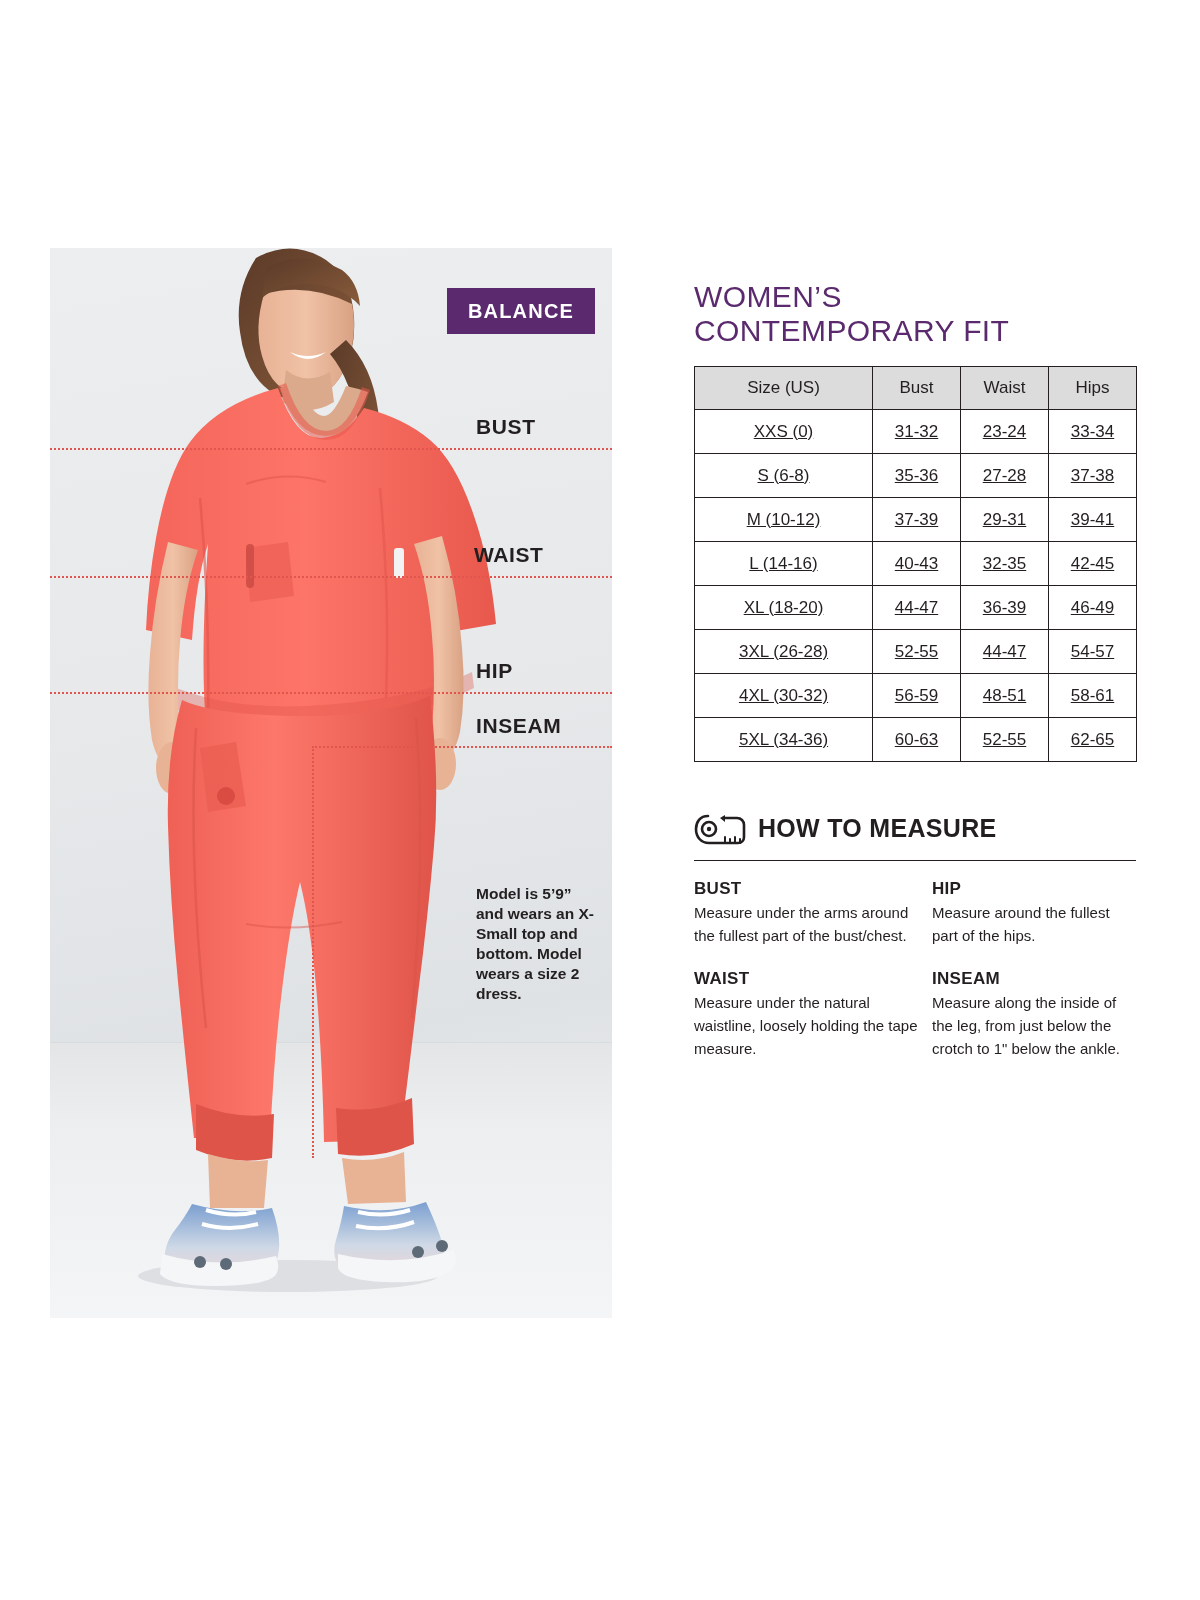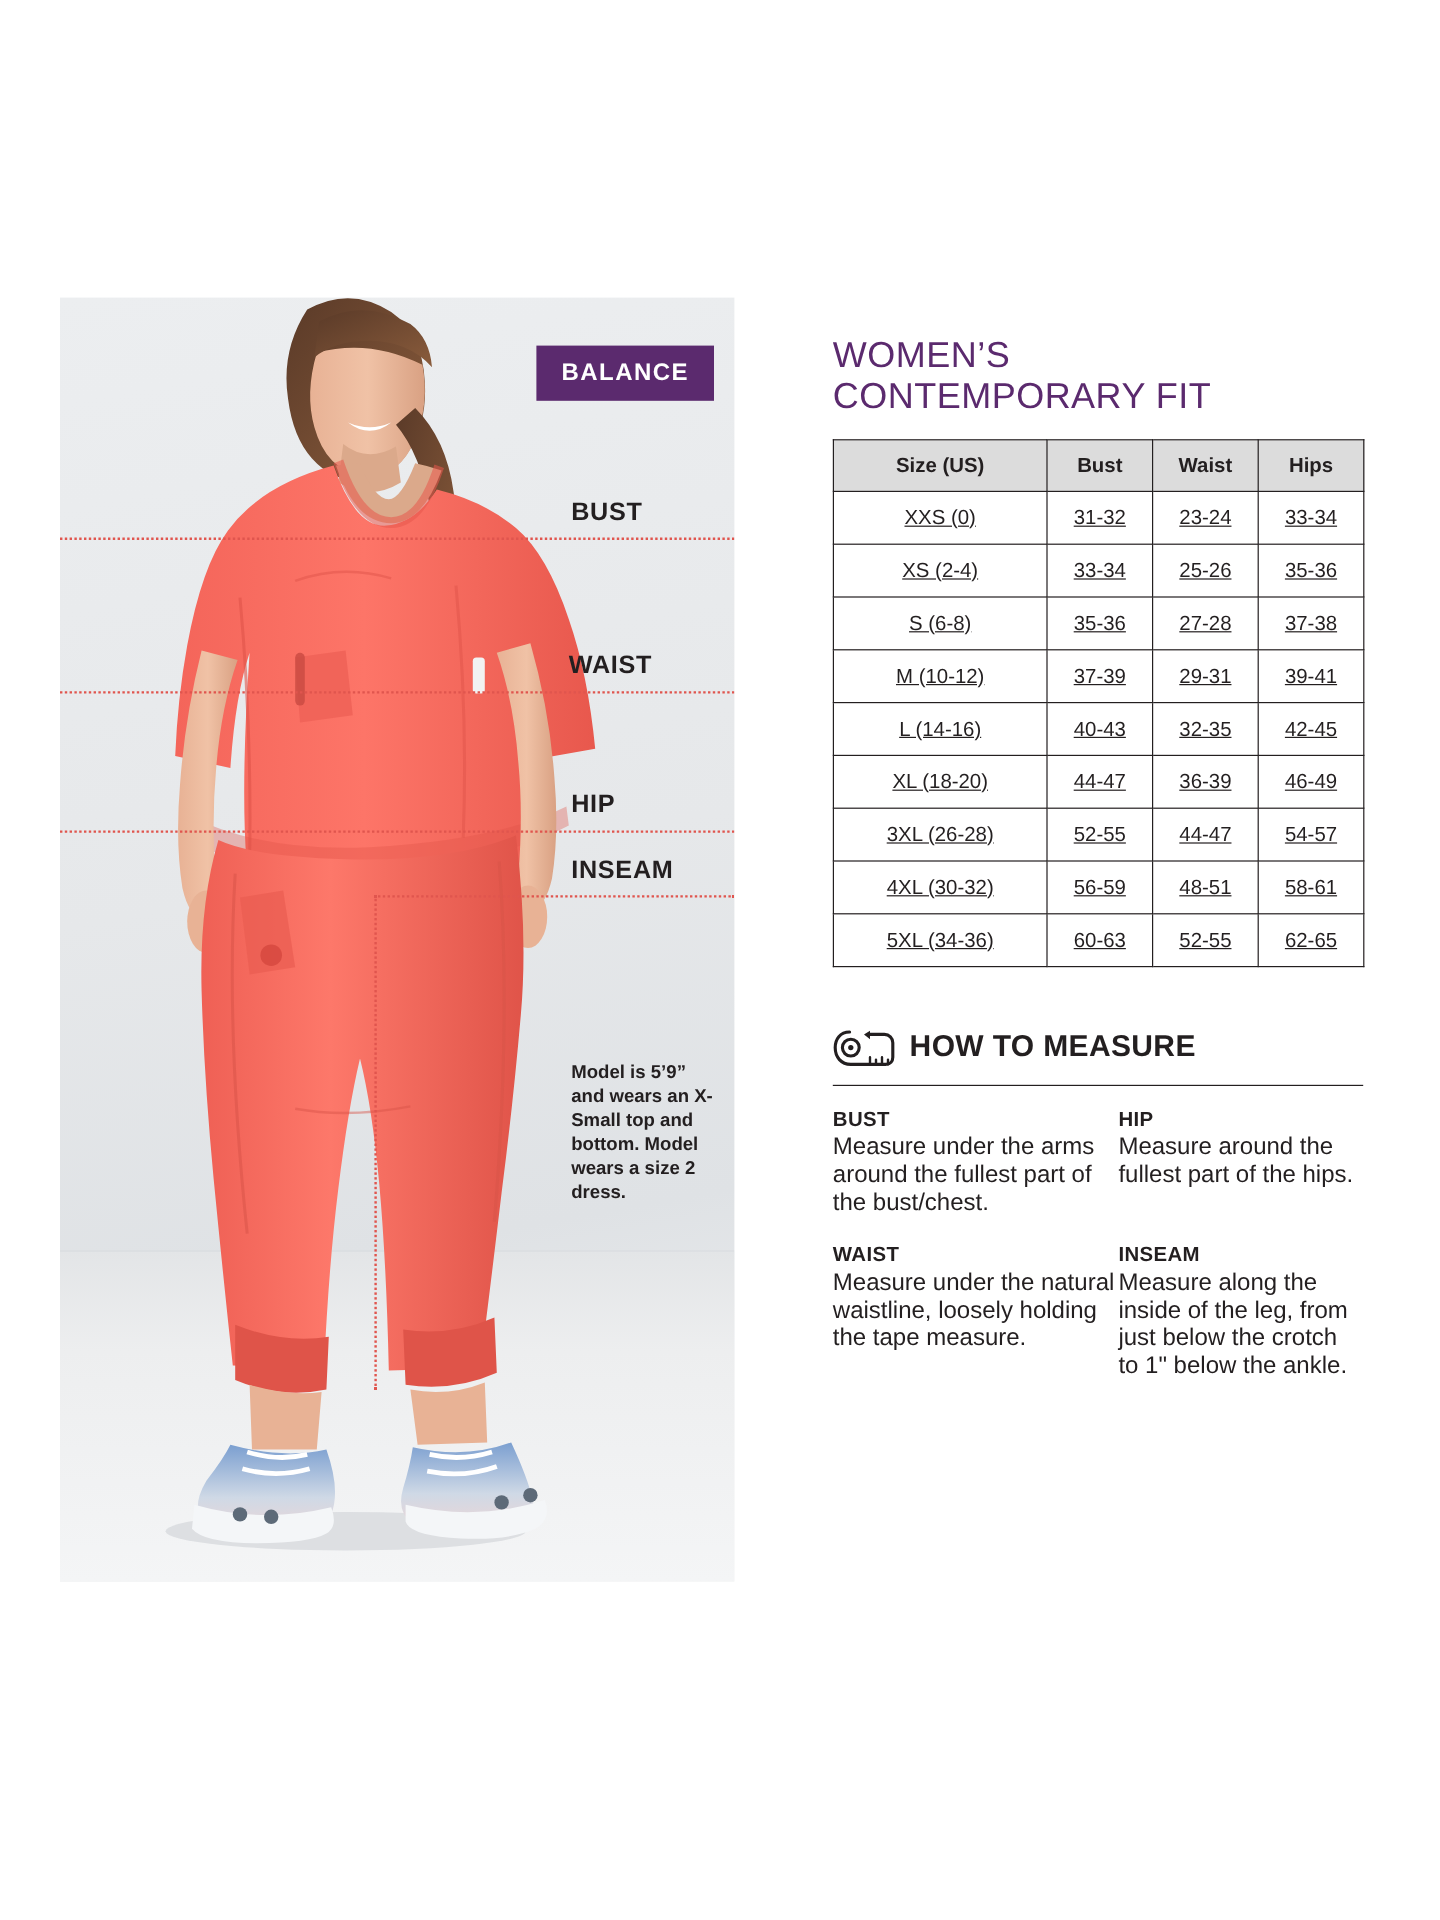--- a/index.html
+++ b/index.html
@@ -136,21 +136,21 @@
   }
   .title .l2 { display: block; }
 
   table.size-table {
     border-collapse: collapse;
     width: 442px;
     table-layout: fixed;
   }
   table.size-table th {
     background: #dcdcdc;
-    font-weight: bold;
+    font-weight: normal;
     font-size: 17px;
     color: #231f20;
     border: 1px solid #231f20;
     height: 40px;
     text-align: center;
   }
   table.size-table td {
     border: 1px solid #231f20;
     height: 41px;
     text-align: center;
@@ -192,21 +192,21 @@
     row-gap: 22px;
   }
   .htm-item h3 {
     margin: 0 0 2px 0;
     font-size: 17px;
     font-weight: bold;
     letter-spacing: 0.3px;
   }
   .htm-item p {
     margin: 0;
-    font-size: 20px;
+    font-size: 15px;
     line-height: 23px;
     color: #231f20;
   }
 </style>
 </head>
 <body>
 
 <div id="page">
 
   <div class="photo-panel">
@@ -345,26 +345,20 @@
         </tr>
       </thead>
       <tbody>
         <tr>
           <td>XXS (0)</td>
           <td>31-32</td>
           <td>23-24</td>
           <td>33-34</td>
         </tr>
         <tr>
-          <td>XS (2-4)</td>
-          <td>33-34</td>
-          <td>25-26</td>
-          <td>35-36</td>
-        </tr>
-        <tr>
           <td>S (6-8)</td>
           <td>35-36</td>
           <td>27-28</td>
           <td>37-38</td>
         </tr>
         <tr>
           <td>M (10-12)</td>
           <td>37-39</td>
           <td>29-31</td>
           <td>39-41</td>

